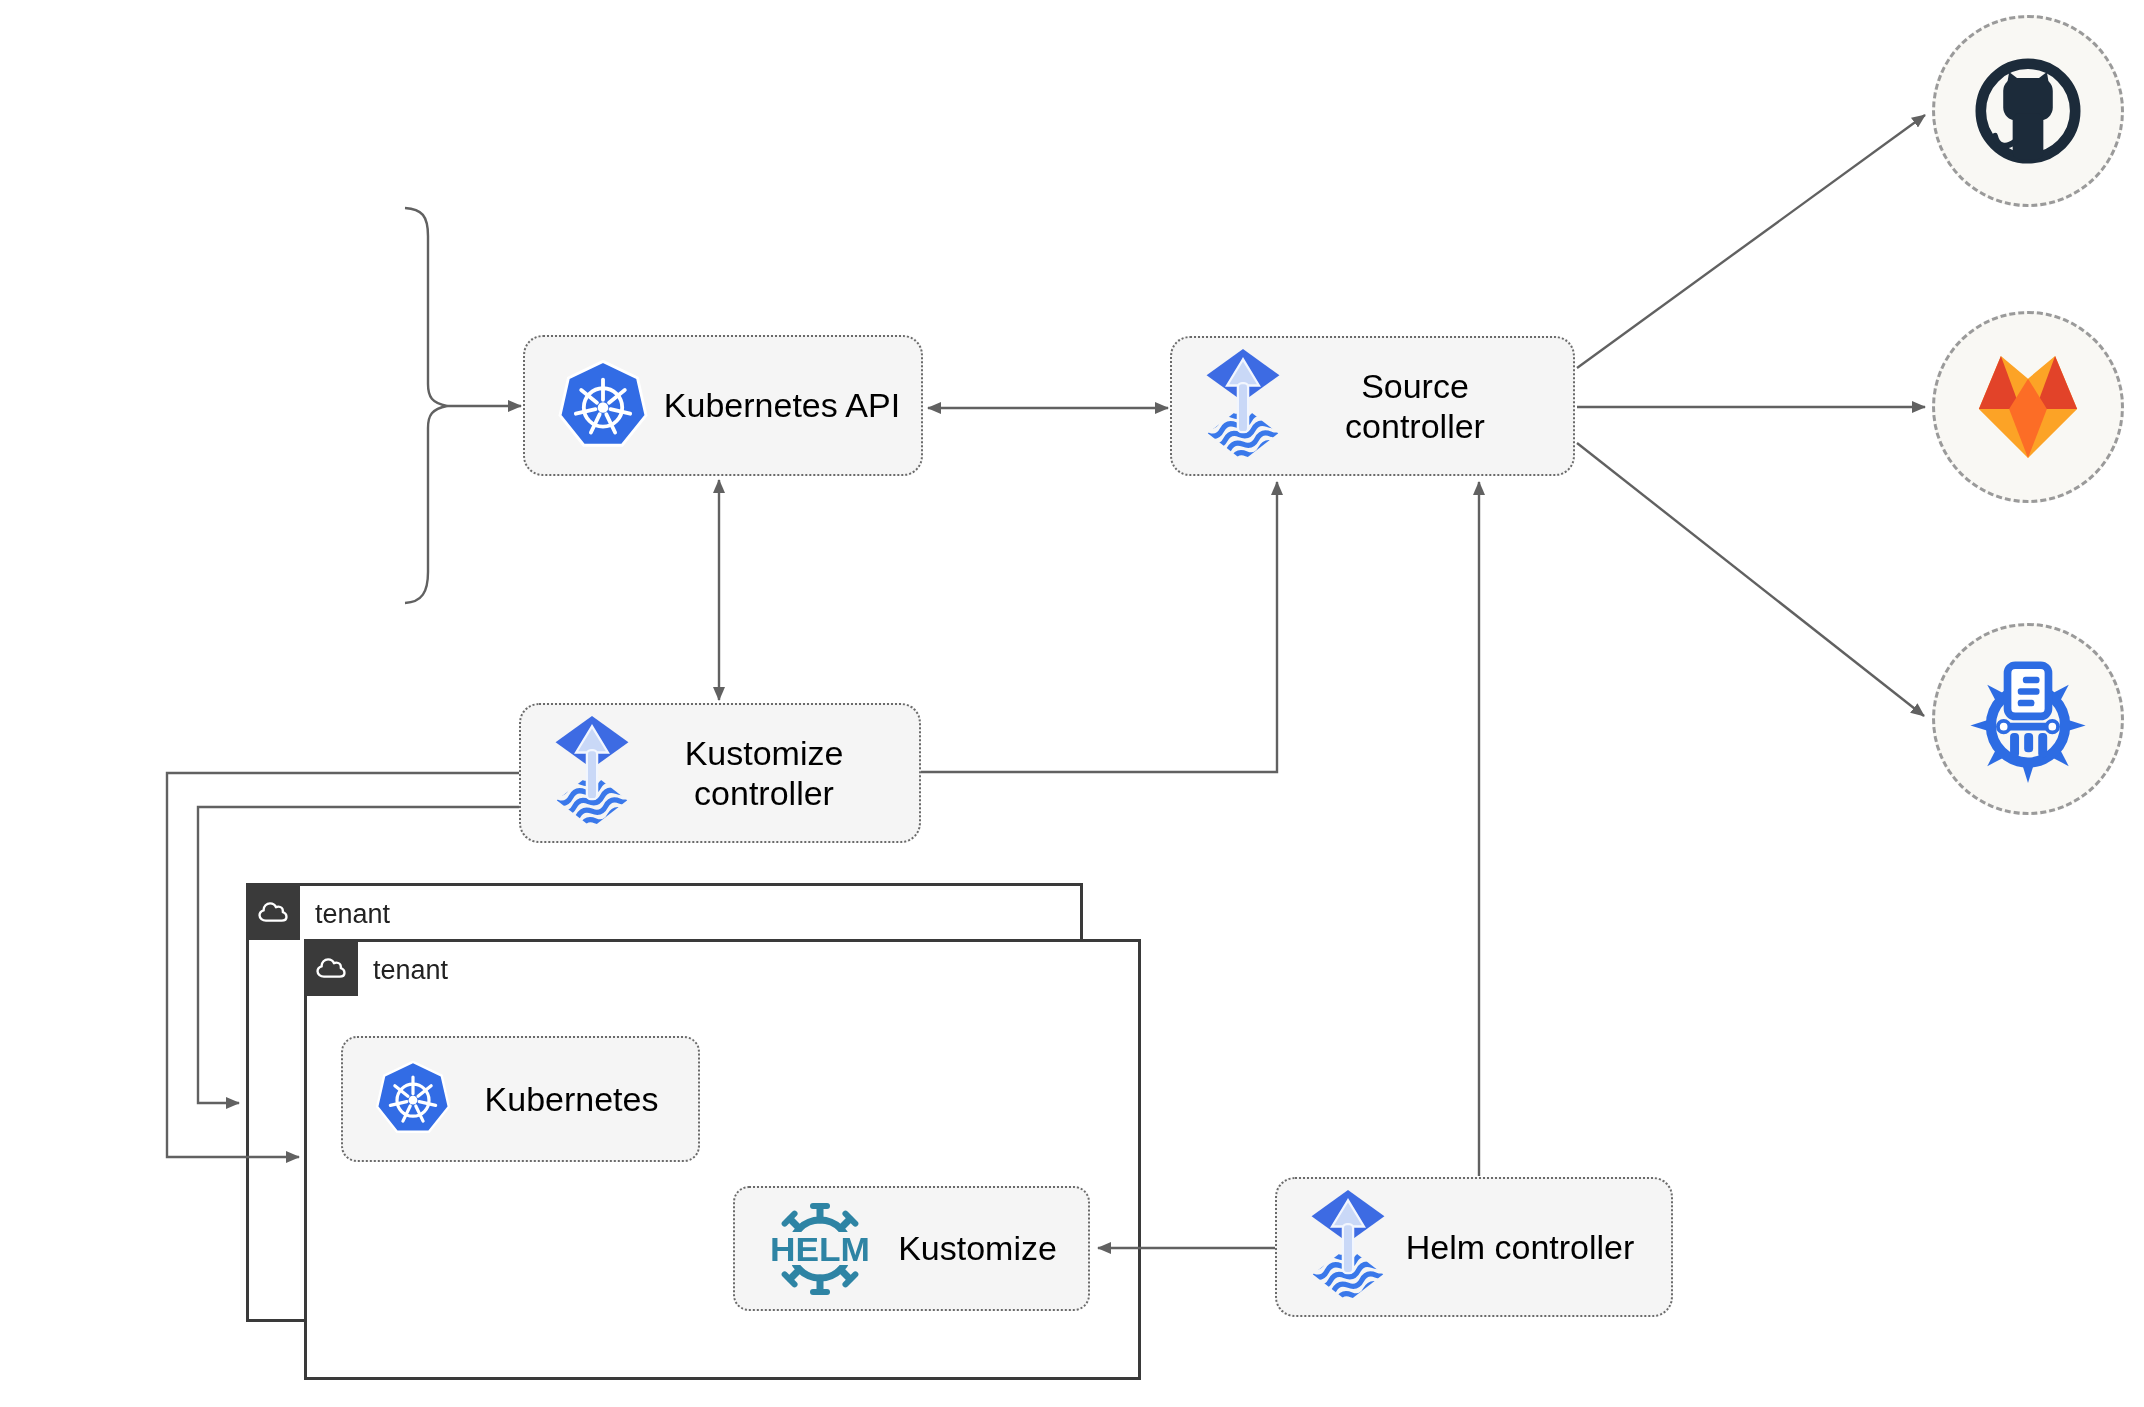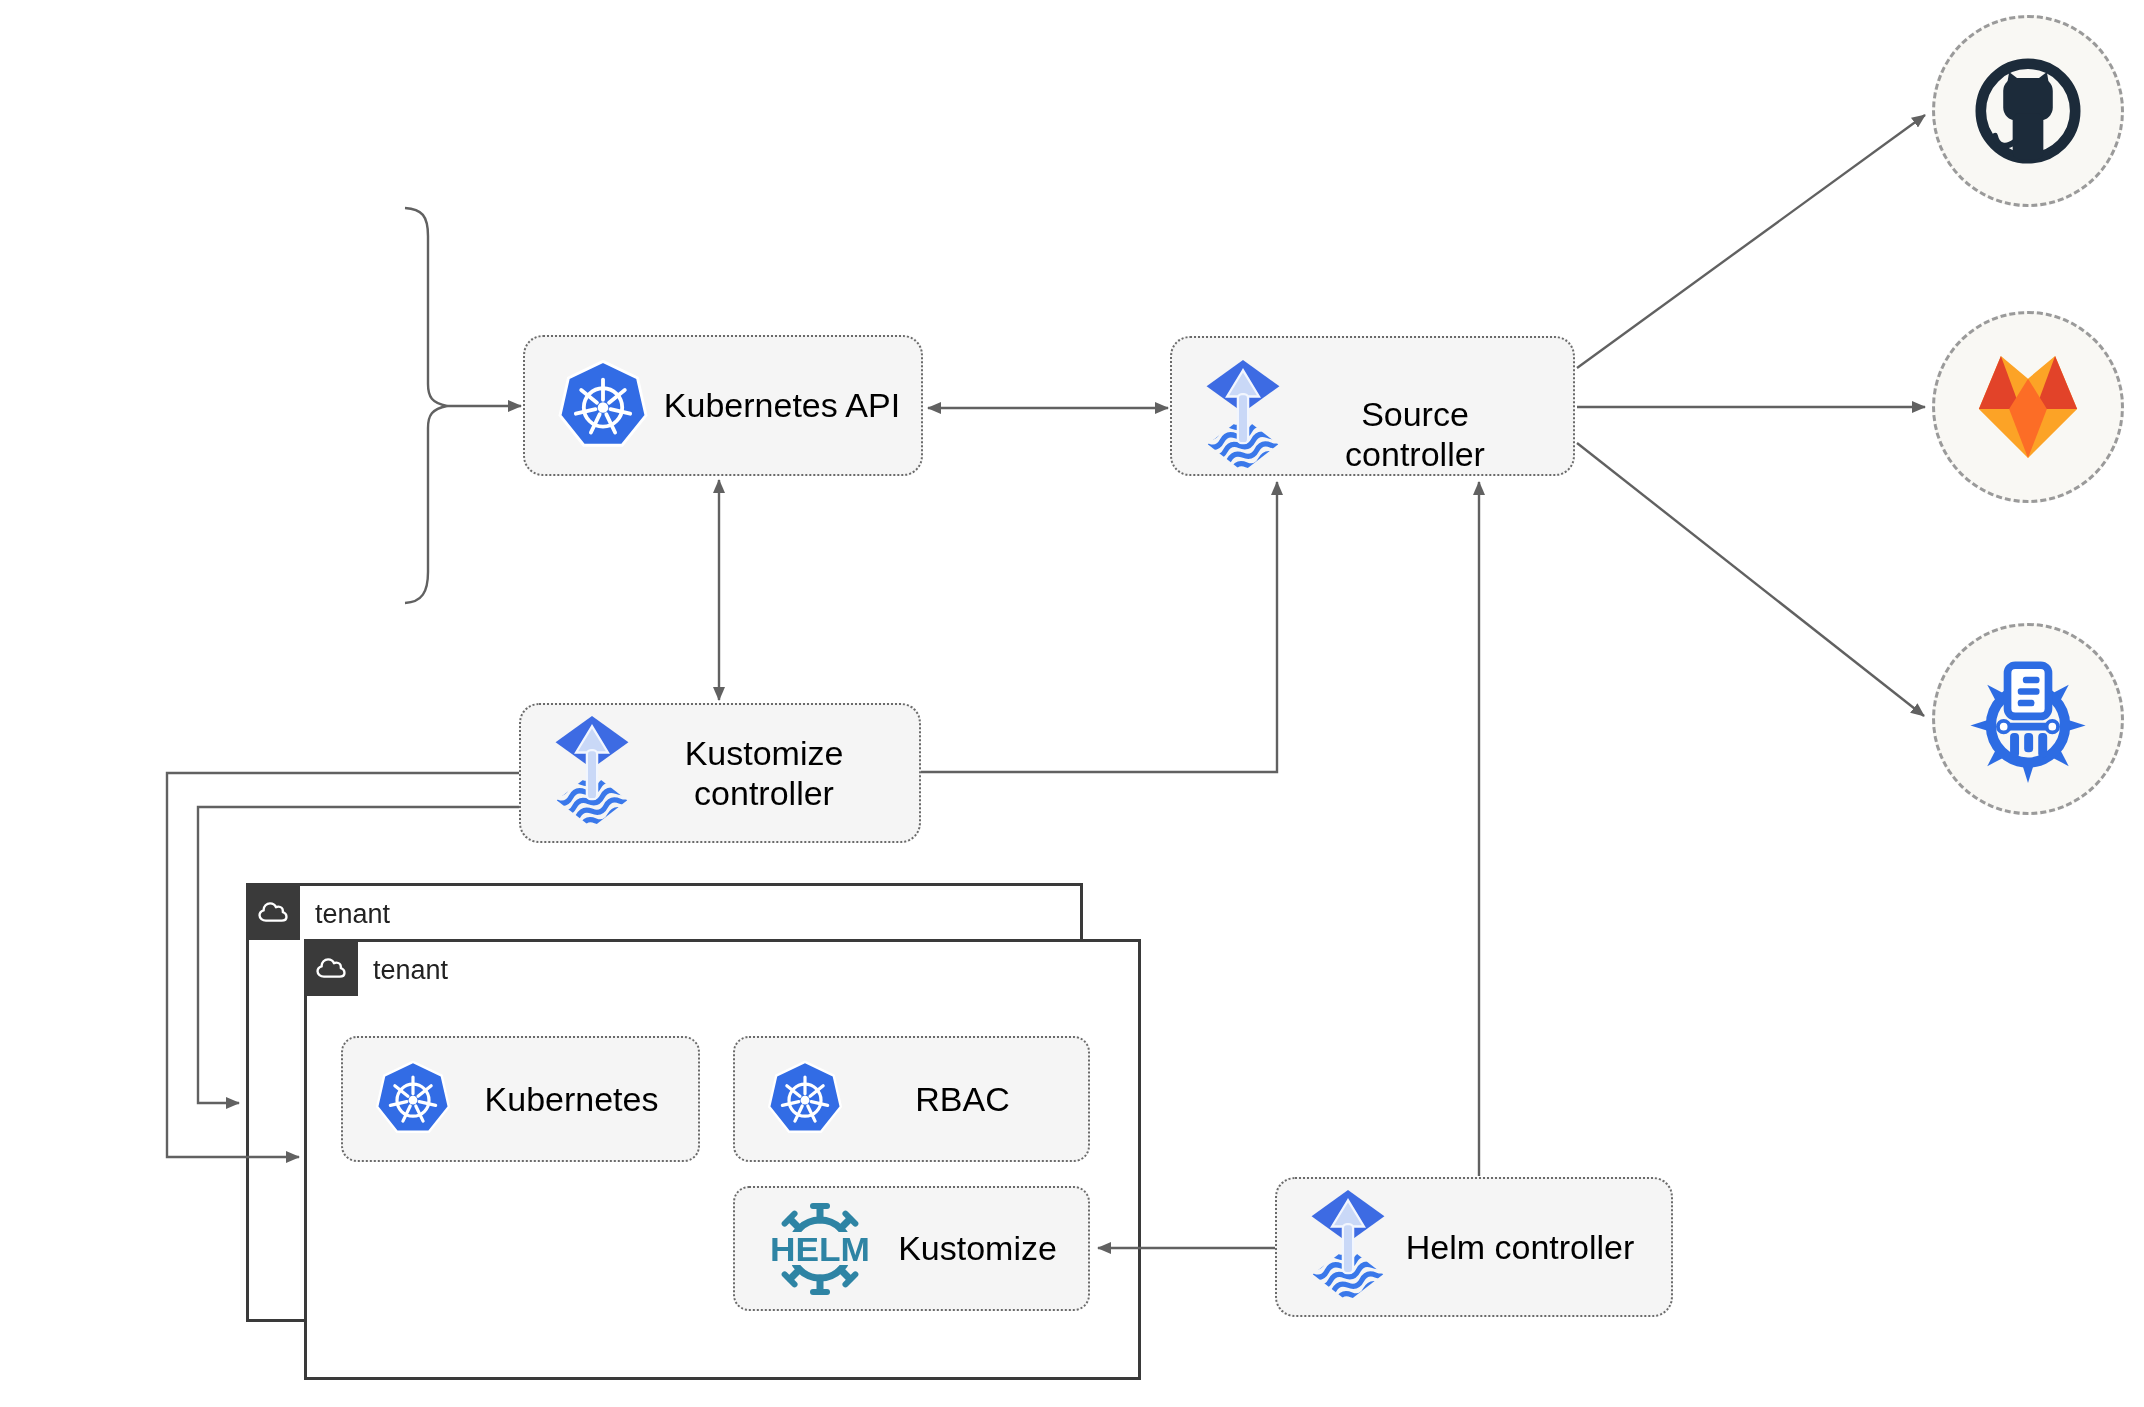--- a/index.html
+++ b/index.html
@@ -49,21 +49,21 @@
       <line x1="46.5" y1="57.2" x2="37.4" y2="76.1"></line>
       <line x1="42.2" y1="51.8" x2="21.7" y2="56.5"></line>
       <line x1="43.7" y1="45" x2="27.3" y2="31.9"></line>
     </g>
     <circle cx="50" cy="50" r="5.5" fill="#ffffff"></circle>
   </svg>
       </span>
     <span class="nlabel">Kubernetes API</span>
   </div>
 
-  <div class="dnode z3" style="left:1170px; top:336px; width:405px; height:140px;align-items:flex-end;">
+  <div class="dnode z3" style="left:1170px; top:336px; width:405px; height:140px;">
     <span class="nicon" style="width:82px;height:114px;">
   <svg viewBox="0 0 72 100" width="100%" height="100%">
     <polygon points="36,0 68,23 36,46 4,23" fill="#3D6BE3"></polygon>
     <g clip-path="url(#fluxclip)">
       <g stroke="#3A78EA" stroke-width="4.5" fill="none" transform="rotate(-20 36 75)">
         <path d="M-6,56 q6.5,-6 13,0 t13,0 t13,0 t13,0 t13,0 t13,0 t13,0"></path>
         <path d="M-6,65 q6.5,-6 13,0 t13,0 t13,0 t13,0 t13,0 t13,0 t13,0"></path>
         <path d="M-6,74 q6.5,-6 13,0 t13,0 t13,0 t13,0 t13,0 t13,0 t13,0"></path>
         <path d="M-6,83 q6.5,-6 13,0 t13,0 t13,0 t13,0 t13,0 t13,0 t13,0"></path>
         <path d="M-6,92 q6.5,-6 13,0 t13,0 t13,0 t13,0 t13,0 t13,0 t13,0"></path>
@@ -169,39 +169,20 @@
       <line x1="57.8" y1="51.8" x2="78.3" y2="56.5"></line>
       <line x1="53.5" y1="57.2" x2="62.6" y2="76.1"></line>
       <line x1="46.5" y1="57.2" x2="37.4" y2="76.1"></line>
       <line x1="42.2" y1="51.8" x2="21.7" y2="56.5"></line>
       <line x1="43.7" y1="45" x2="27.3" y2="31.9"></line>
     </g>
     <circle cx="50" cy="50" r="5.5" fill="#ffffff"></circle>
   </svg>
       </span>
     <span class="nlabel">Kubernetes</span>
-  </div>
-  <div class="dnode z3" style="left:733px; top:1036px; width:357px; height:126px; border-radius:16px;">
-    <span class="nicon" style="width:80px;height:80px;">
-  <svg viewBox="0 0 100 97" width="100%" height="100%">
-    <polygon points="50,2 85.9,19.3 94.8,58.2 69.9,89.4 30,89.4 5.2,58.2 14,19.3" fill="#326CE5" stroke="#ffffff" stroke-width="3"></polygon>
-    <g stroke="#ffffff" stroke-width="4" stroke-linecap="round" fill="none">
-      <circle cx="50" cy="50" r="20"></circle>
-      <line x1="50" y1="42" x2="50" y2="21"></line>
-      <line x1="56.3" y1="45" x2="72.7" y2="31.9"></line>
-      <line x1="57.8" y1="51.8" x2="78.3" y2="56.5"></line>
-      <line x1="53.5" y1="57.2" x2="62.6" y2="76.1"></line>
-      <line x1="46.5" y1="57.2" x2="37.4" y2="76.1"></line>
-      <line x1="42.2" y1="51.8" x2="21.7" y2="56.5"></line>
-      <line x1="43.7" y1="45" x2="27.3" y2="31.9"></line>
-    </g>
-    <circle cx="50" cy="50" r="5.5" fill="#ffffff"></circle>
-  </svg>
-      </span>
-    <span class="nlabel">RBAC</span>
   </div>
   <div class="dnode z3" style="left:733px; top:1186px; width:357px; height:125px; border-radius:16px;">
     <span class="nicon" style="width:110px;height:104px;">
       <svg viewBox="0 0 110 100" width="110" height="104">
         <g stroke="#2E84A4" stroke-linecap="round">
           <g>
             <g transform="rotate(0,55,50)">
                 <line x1="55" y1="21" x2="55" y2="8" stroke-width="7"></line>
                 <line x1="48" y1="7" x2="62" y2="7" stroke-width="6"></line>
               </g>

